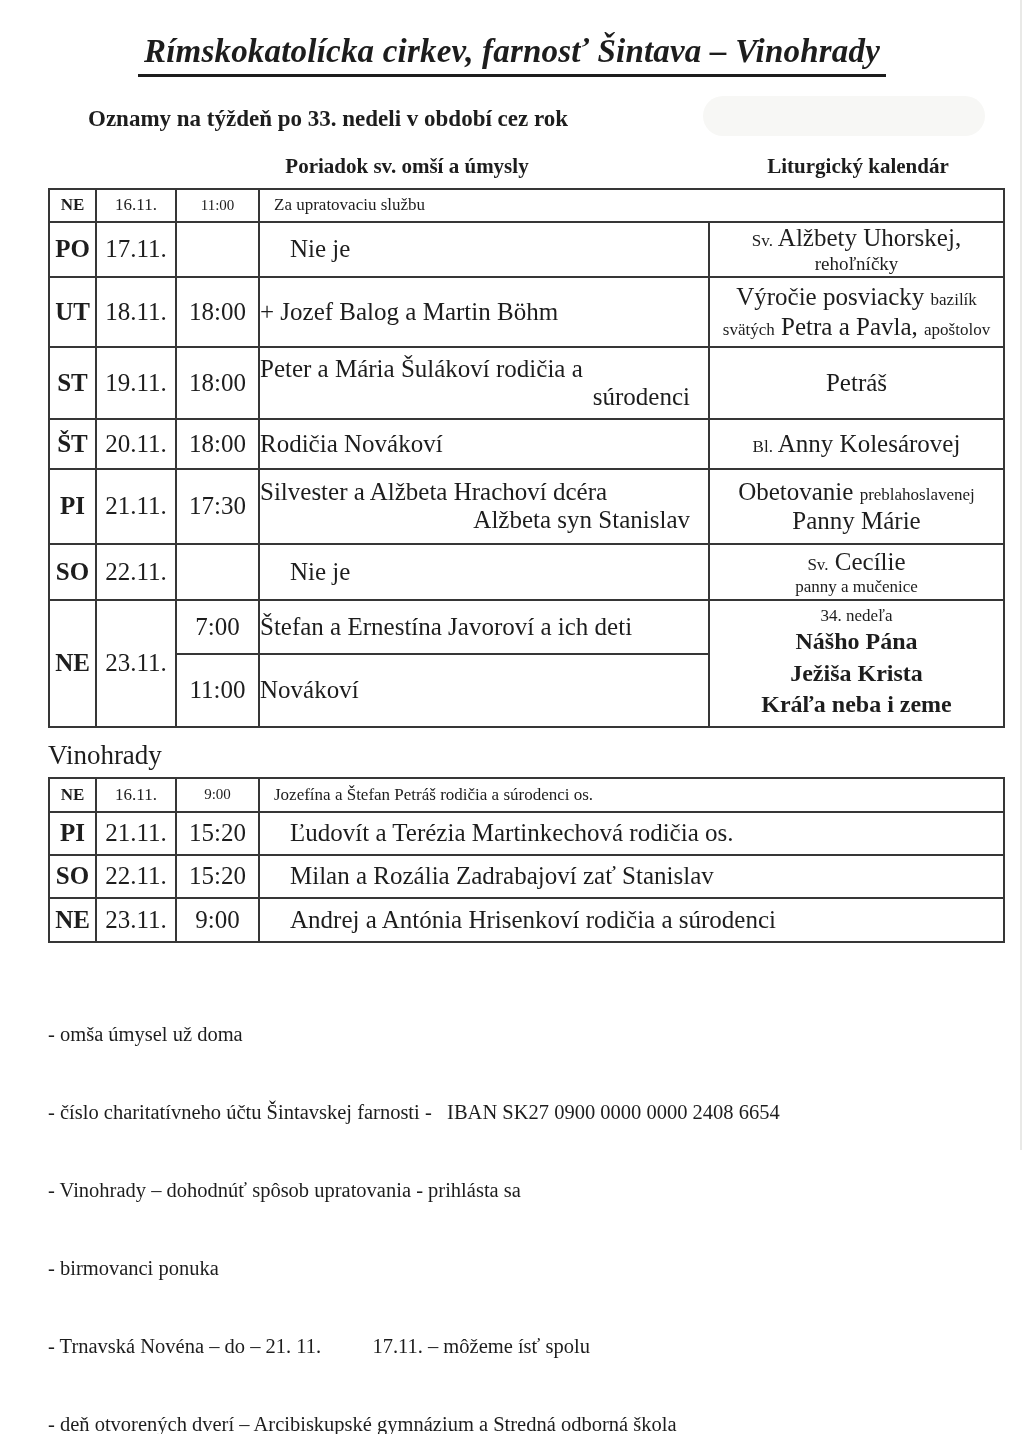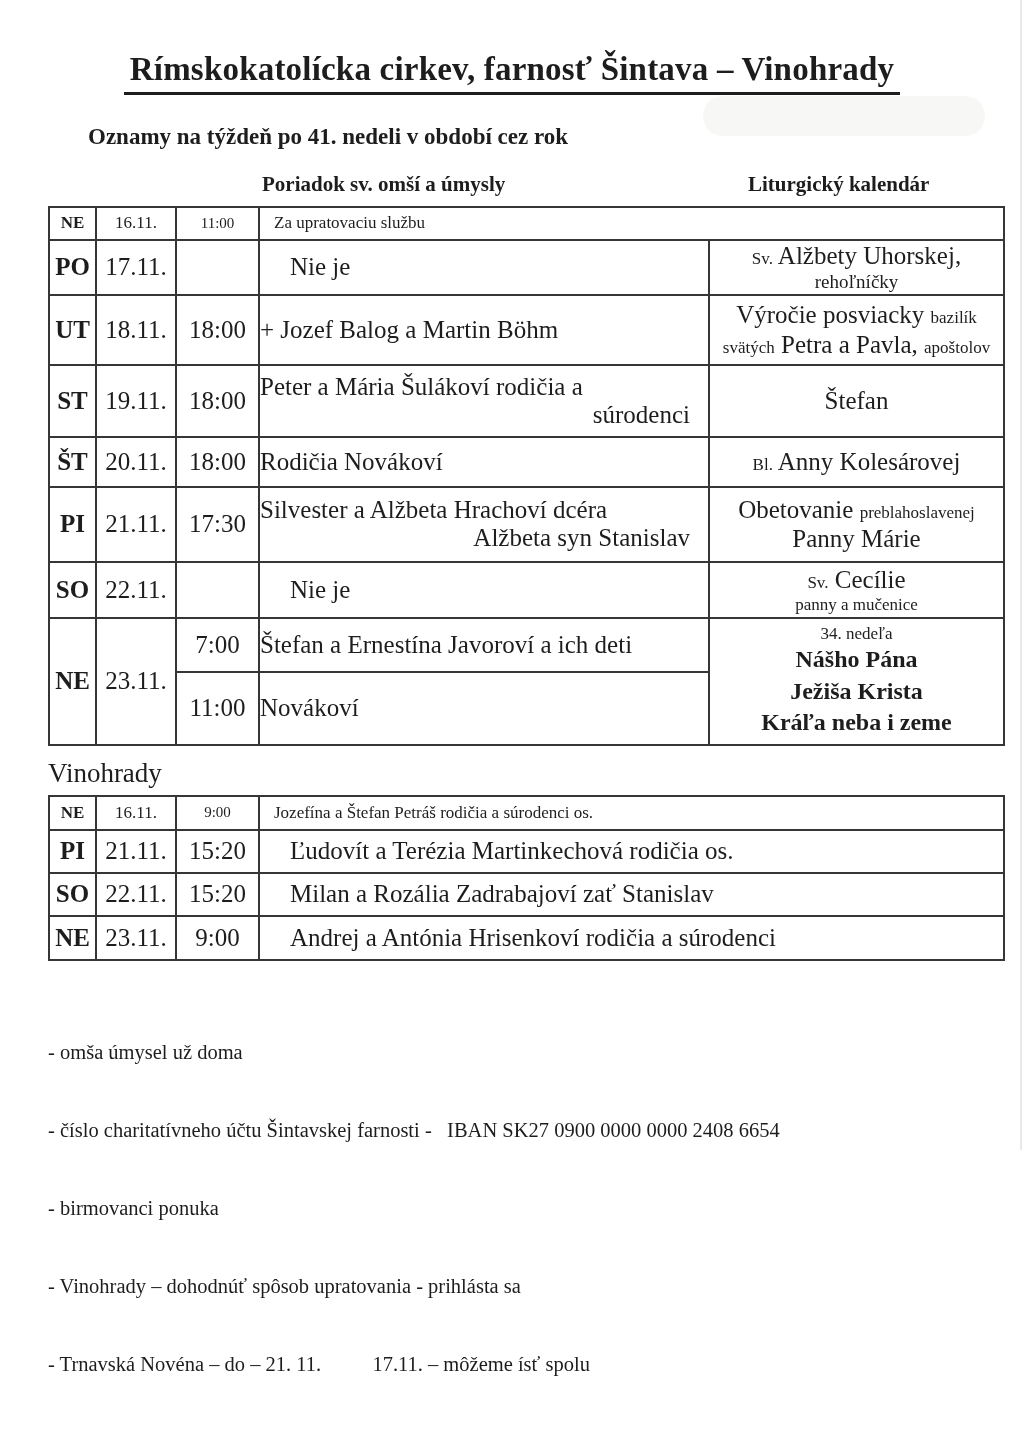--- a/index.html
+++ b/index.html
@@ -12,29 +12,29 @@
     overflow: hidden;
   }
   .page { position: relative; width: 1024px; height: 1434px; }
 
   
   .blob-subtitle { position: absolute; left: 703px; top: 96px; width: 282px; height: 40px;
     background: #f7f7f5; border-radius: 22px; }
   .edge-line { position: absolute; right: 2px; top: 0; width: 2px; height: 1150px;
     background: #e9e9e7; }
 
-  .title-wrap { text-align: center; padding-top: 51px; }
+  .title-wrap { text-align: center; padding-top: 33px; font-style: italic; }
   .title {
     display: inline-block; font-weight: bold; font-size: 33px; line-height: 1.15;
     border-bottom: 3px solid #1d1d1d; padding: 0 6px 3px 6px; letter-spacing: 0.2px;
   }
   .subtitle { margin: 29px 0 0 88px; font-size: 23px; font-weight: bold; }
 
   .col-headers { position: relative; height: 44px; margin-top: 12px; }
-  .col-left, .col-right { position: absolute; top: 10px; font-weight: bold; font-size: 21px; }
+  .col-left, .col-right { position: absolute; top: 10px; font-weight: bold; font-size: 21px; text-align: center; }
   .col-left  { left: 262px; width: 290px; }
   .col-right { left: 748px; width: 220px; }
 
   table.tbl { border-collapse: collapse; table-layout: fixed; width: 955px; margin-left: 48px; }
   table.tbl td { border: 2px solid #363636; vertical-align: middle; padding: 0; overflow: hidden; }
 
   td.day    { font-weight: bold; font-size: 25px; text-align: center; }
   td.date   { font-size: 25px; text-align: center; }
   td.time   { font-size: 25px; text-align: center; }
   td.intent { font-size: 25px; text-align: left; padding-left: 18px; margin-left: 16px; }
@@ -70,21 +70,21 @@
 
 <div class="page">
 
   <div class="blob-subtitle"></div>
   <div class="edge-line"></div>
 
   <div class="title-wrap">
     <span class="title">Rímskokatolícka cirkev, farnosť Šintava – Vinohrady</span>
   </div>
 
-  <div class="subtitle">Oznamy na týždeň po 41. nedeli v období cez rok</div>
+  <div class="subtitle">Oznamy na týždeň po 33. nedeli v období cez rok</div>
 
   <div class="col-headers">
     <div class="col-left">Poriadok sv. omší a úmysly</div>
     <div class="col-right">Liturgický kalendár</div>
   </div>
 
   <table class="tbl main">
     <colgroup>
       <col style="width:47px">
         <col style="width:80px">
@@ -120,21 +120,21 @@
         </td>
       </tr>
       <tr class="h72">
         <td class="day">ST</td>
         <td class="date">19.11.</td>
         <td class="time">18:00</td>
         <td class="intent">
           <div>Peter a Mária Šulákoví rodičia a</div>
           <div class="l2">súrodenci</div>
         </td>
-        <td class="cal">Štefan</td>
+        <td class="cal">Petráš</td>
       </tr>
       <tr class="h50">
         <td class="day">ŠT</td>
         <td class="date">20.11.</td>
         <td class="time">18:00</td>
         <td class="intent">Rodičia Novákoví</td>
         <td class="cal"><span class="sm">Bl.</span> <span>Anny Kolesárovej</span></td>
       </tr>
       <tr class="h75">
         <td class="day">PI</td>
@@ -211,22 +211,22 @@
         <td class="date">23.11.</td>
         <td class="time">9:00</td>
         <td class="intent nie">Andrej a Antónia Hrisenkoví rodičia a súrodenci</td>
       </tr>
     </tbody>
   </table>
 
   <div class="notes">
     <div class="note-line">- omša úmysel už doma</div>
     <div class="note-line">- číslo charitatívneho účtu Šintavskej farnosti -   IBAN SK27 0900 0000 0000 2408 6654</div>
+    <div class="note-line">- Vinohrady – dohodnúť spôsob upratovania - prihlásta sa</div>
     <div class="note-line">- birmovanci ponuka</div>
-    <div class="note-line">- Vinohrady – dohodnúť spôsob upratovania - prihlásta sa</div>
     <div class="note-line">- Trnavská Novéna – do – 21. 11.          17.11. – môžeme ísť spolu</div>
     <div class="note-line">- deň otvorených dverí – Arcibiskupské gymnázium a Stredná odborná škola</div>
     
     
     
     
   </div>
 
 </div>
 

